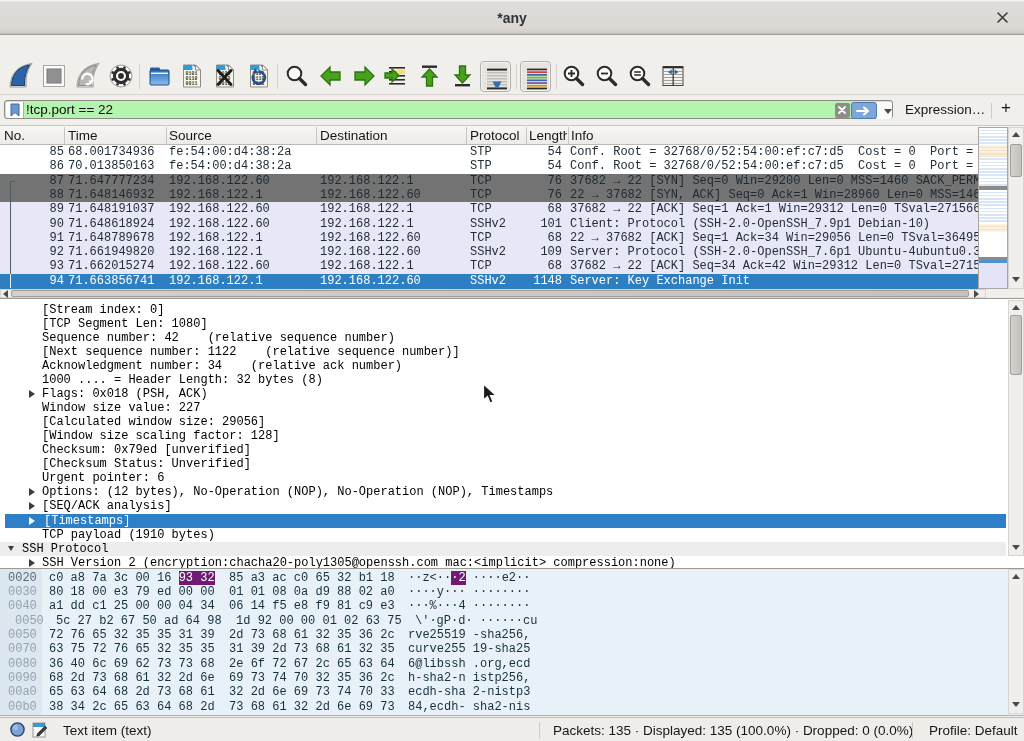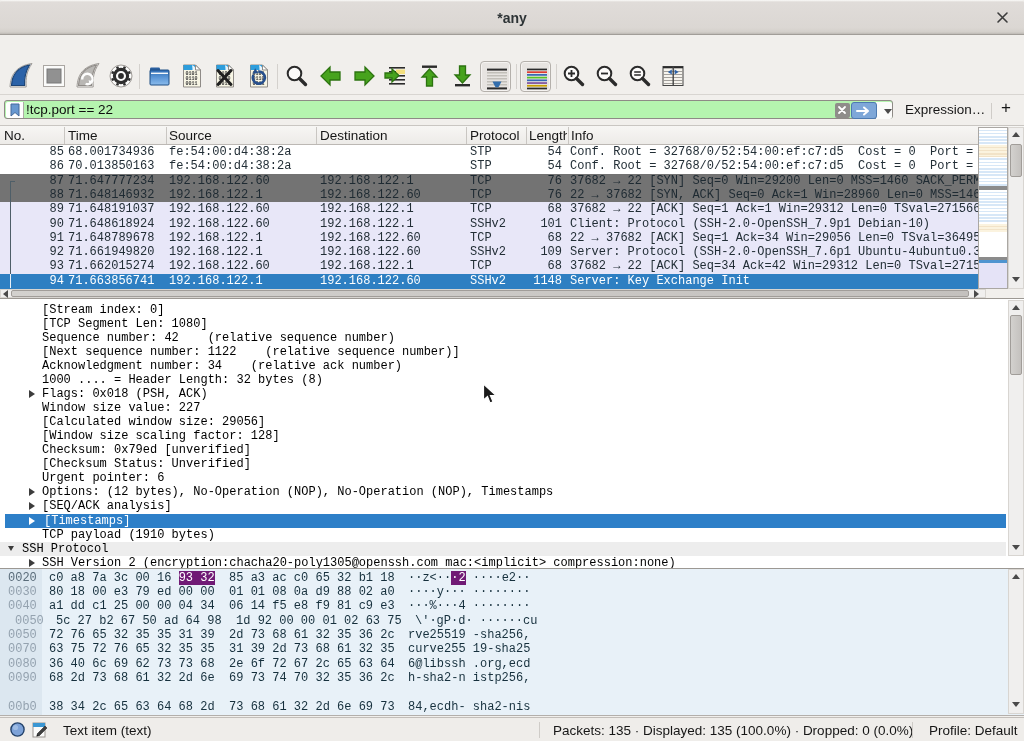--- a/index.html
+++ b/index.html
@@ -350,20 +350,21 @@
 <div id="hexpane" class="abs mono">
 <div id="hexoffbg" class="abs"></div>
 <div class="abs" style="top:1.5px;left:0;width:1024px;height:14.35px"><span class="hxoff" style="color:#5a6c7a">0020</span><span class="hxrow" style="left:49px">c0 a8 7a 3c 00 16 <span class="hl">93 32</span>  85 a3 ac c0 65 32 b1 18</span><span class="hxrow" style="left:408px">··z&lt;··<span class="hl">·2</span> ····e2··</span></div>
 <div class="abs" style="top:15.8px;left:0;width:1024px;height:14.35px"><span class="hxoff" style="color:#94a2af">0030</span><span class="hxrow" style="left:49px">80 18 00 e3 79 ed 00 00  01 01 08 0a d9 88 02 a0</span><span class="hxrow" style="left:408px">····y··· ········</span></div>
 <div class="abs" style="top:30.2px;left:0;width:1024px;height:14.35px"><span class="hxoff" style="color:#94a2af">0040</span><span class="hxrow" style="left:49px">a1 dd c1 25 00 00 04 34  06 14 f5 e8 f9 81 c9 e3</span><span class="hxrow" style="left:408px">···%···4 ········</span></div>
 <div class="abs" style="top:44.5px;left:7px;width:1024px;height:14.35px"><span class="hxoff" style="color:#94a2af">0050</span><span class="hxrow" style="left:49px">5c 27 b2 67 50 ad 64 98  1d 92 00 00 01 02 63 75</span><span class="hxrow" style="left:408px">\'·gP·d· ······cu</span></div>
 <div class="abs" style="top:58.9px;left:0;width:1024px;height:14.35px"><span class="hxoff" style="color:#94a2af">0050</span><span class="hxrow" style="left:49px">72 76 65 32 35 35 31 39  2d 73 68 61 32 35 36 2c</span><span class="hxrow" style="left:408px">rve25519 -sha256,</span></div>
 <div class="abs" style="top:73.2px;left:0;width:1024px;height:14.35px"><span class="hxoff" style="color:#94a2af">0070</span><span class="hxrow" style="left:49px">63 75 72 76 65 32 35 35  31 39 2d 73 68 61 32 35</span><span class="hxrow" style="left:408px">curve255 19-sha25</span></div>
 <div class="abs" style="top:87.6px;left:0;width:1024px;height:14.35px"><span class="hxoff" style="color:#94a2af">0080</span><span class="hxrow" style="left:49px">36 40 6c 69 62 73 73 68  2e 6f 72 67 2c 65 63 64</span><span class="hxrow" style="left:408px">6@libssh .org,ecd</span></div>
 <div class="abs" style="top:102.0px;left:0;width:1024px;height:14.35px"><span class="hxoff" style="color:#94a2af">0090</span><span class="hxrow" style="left:49px">68 2d 73 68 61 32 2d 6e  69 73 74 70 32 35 36 2c</span><span class="hxrow" style="left:408px">h-sha2-n istp256,</span></div>
+<div class="abs" style="top:116.3px;left:0;width:1024px;height:14.35px"><span class="hxoff" style="color:#94a2af">00a0</span><span class="hxrow" style="left:49px">65 63 64 68 2d 73 68 61  32 2d 6e 69 73 74 70 33</span><span class="hxrow" style="left:408px">ecdh-sha 2-nistp3</span></div>
 <div class="abs" style="top:130.7px;left:0;width:1024px;height:14.35px"><span class="hxoff" style="color:#94a2af">00b0</span><span class="hxrow" style="left:49px">38 34 2c 65 63 64 68 2d  73 68 61 32 2d 6e 69 73</span><span class="hxrow" style="left:408px">84,ecdh- sha2-nis</span></div>
 </div>
 <div class="abs sbv" style="left:1008px;top:569px;width:16px;height:145px"></div>
 <div class="arr arr-up abs" style="left:1012px;top:574px"></div>
 <div class="arr arr-dn abs" style="left:1012px;top:702px"></div>
 <div id="statusbar" class="abs">
 <svg class="abs" style="left:10px;top:4px" width="15" height="15">
       <circle cx="7.5" cy="7.5" r="6.6" fill="#7da2d8" stroke="#24436b" stroke-width="1.4"></circle>
       <circle cx="5.5" cy="5.5" r="2.6" fill="#9ebce4"></circle>
     </svg>

